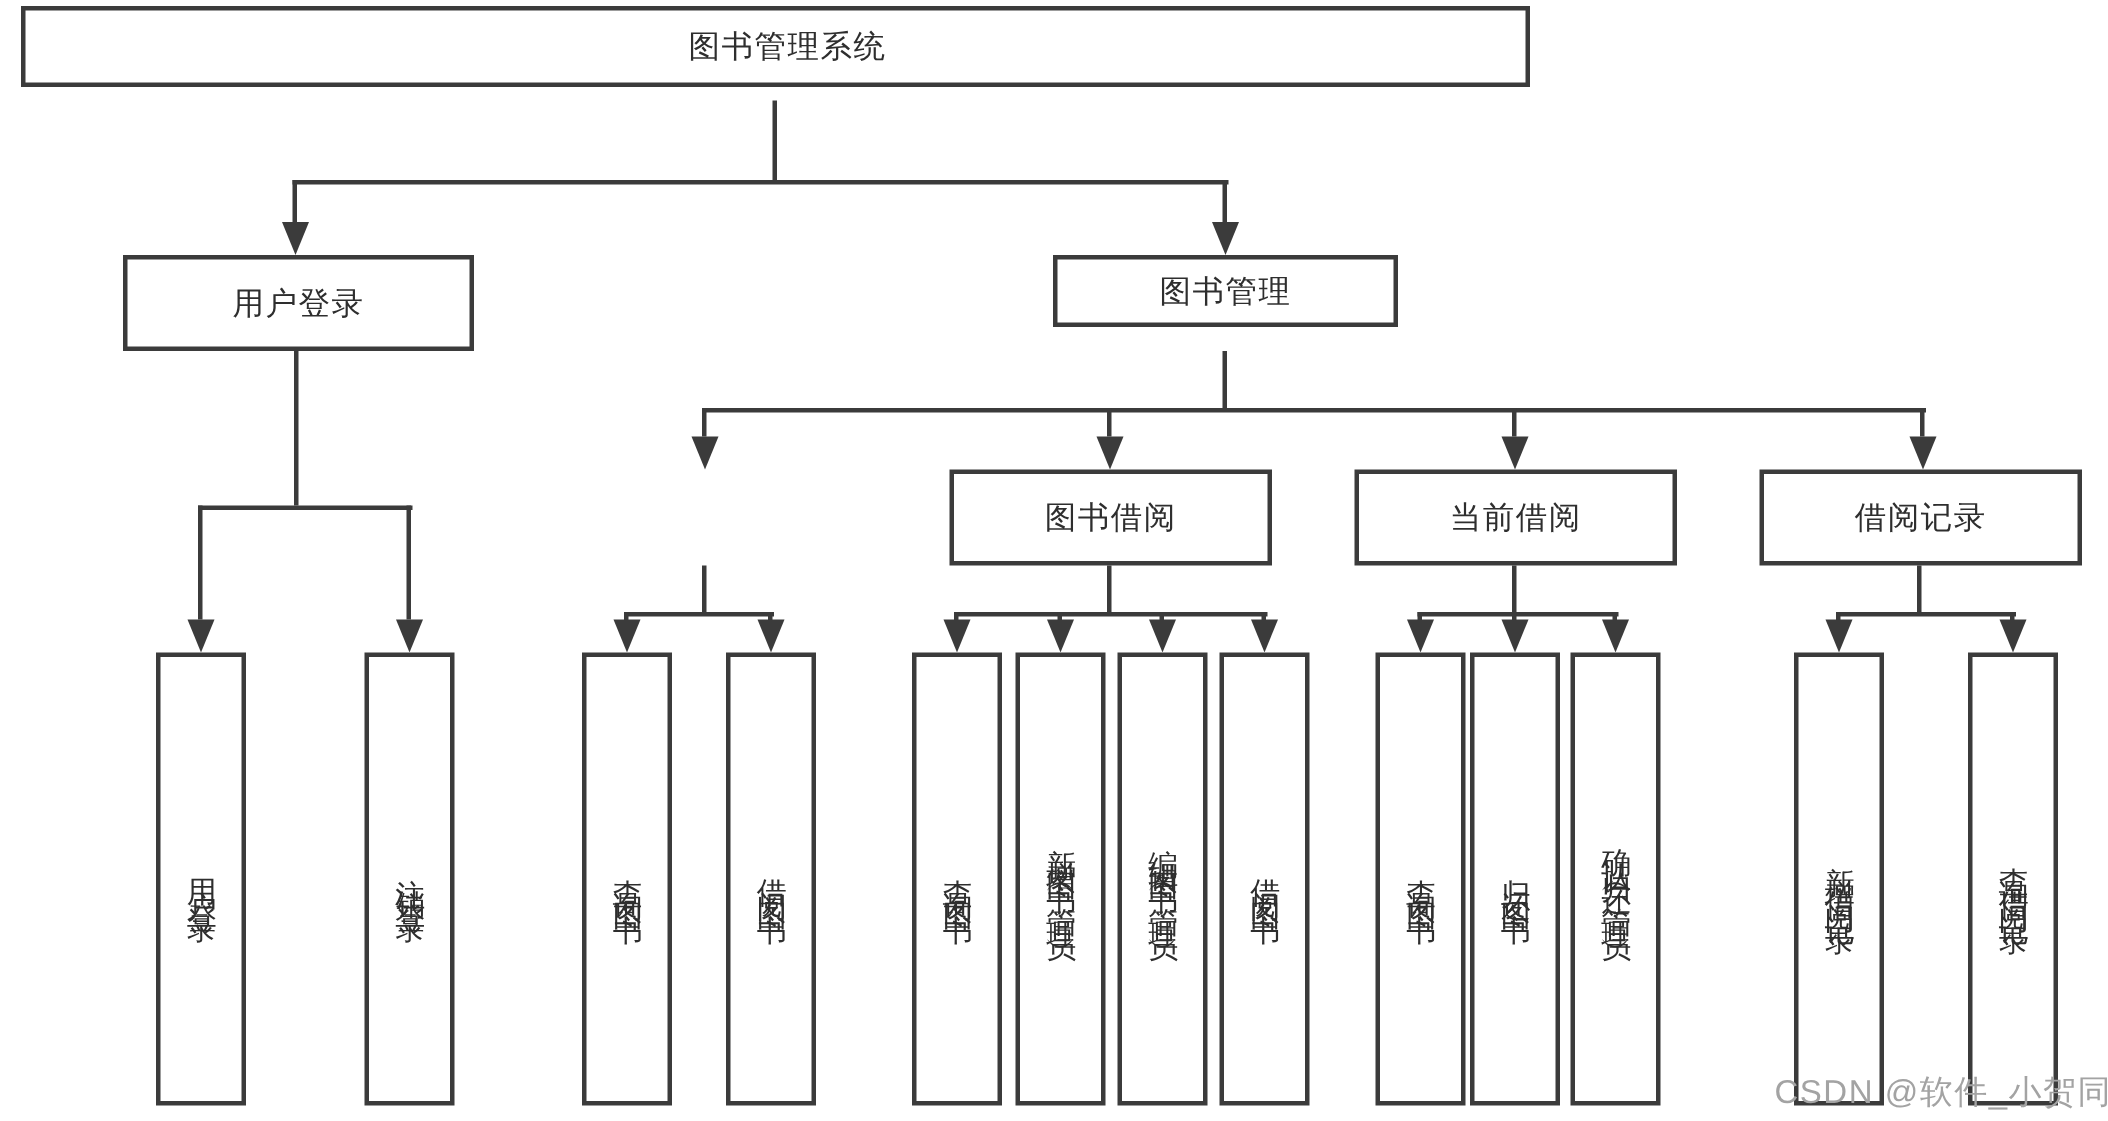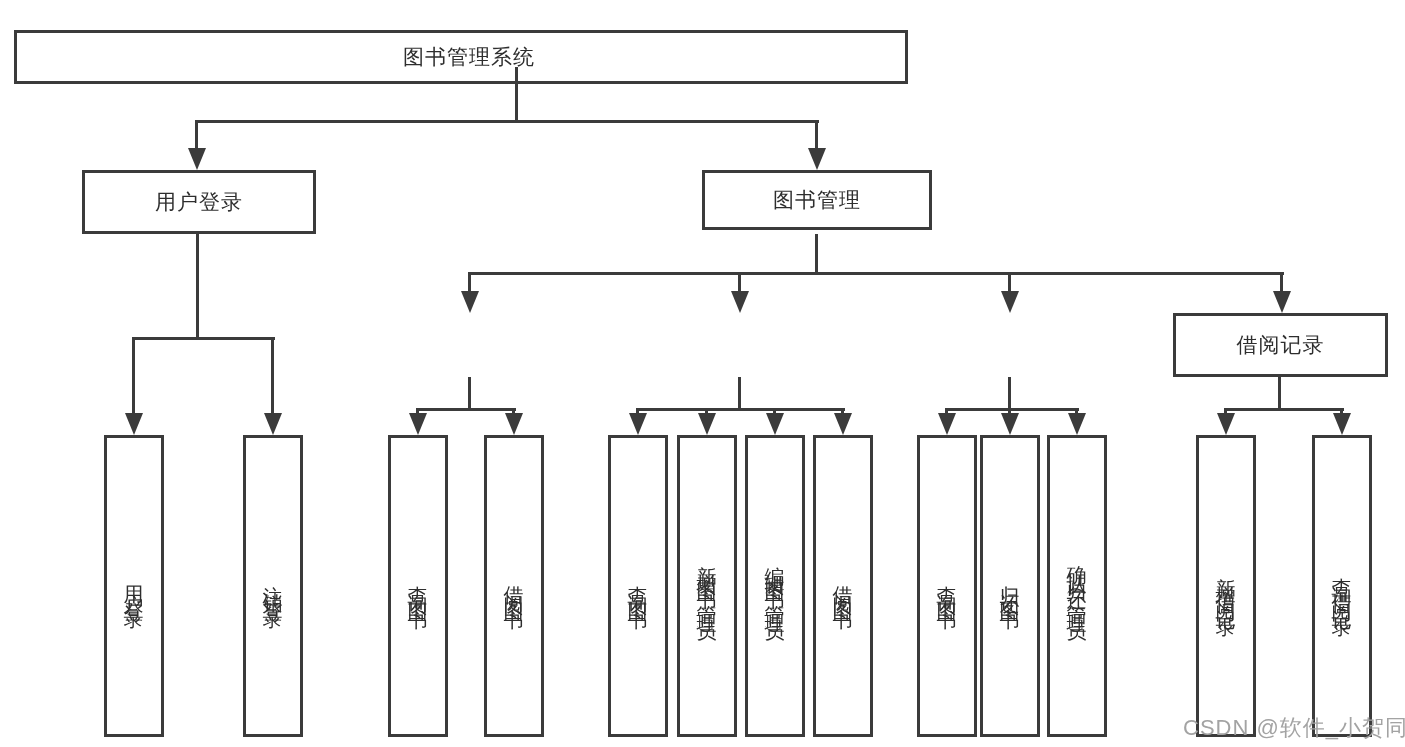--- a/index.html
+++ b/index.html
@@ -27,35 +27,35 @@
   .watermark {
     position:absolute; left:1183px; top:713px; z-index:5;
     color:#a3a3a3; font-size:22px; white-space:nowrap; letter-spacing:1px;
   }
 </style>
 </head>
 <body>
 
 <div class="canvas">
 
-  <div class="box" style="left:14px;top:30px;width:894px;height:54px;padding-left:16px;">
+  <div class="box" style="left:14px;top:4px;width:1006px;height:54px;padding-left:16px;">
     <span>图书管理系统</span>
   </div>
 
   <div class="lv" style="left:515px;top:67px;height:53px;"></div>
   <div class="lh" style="left:195px;top:120px;width:624px;"></div>
   <div class="lv" style="left:195px;top:120px;height:28px;"></div>
   <div class="ar" style="left:188px;top:148px;"></div>
   <div class="lv" style="left:815px;top:120px;height:28px;"></div>
   <div class="ar" style="left:808px;top:148px;"></div>
 
   <div class="box" style="left:82px;top:170px;width:234px;height:64px;">
     <span>用户登录</span>
   </div>
-  <div class="box" style="left:702px;top:170px;width:230px;height:60px;">
+  <div class="box" style="left:702px;top:170px;width:230px;height:48px;">
     <span>图书管理</span>
   </div>
 
   <div class="lv" style="left:196px;top:234px;height:103px;"></div>
   <div class="lh" style="left:132px;top:337px;width:143px;"></div>
   <div class="lv" style="left:132px;top:337px;height:76px;"></div>
   <div class="ar" style="left:125px;top:413px;"></div>
   <div class="lv" style="left:271px;top:337px;height:76px;"></div>
   <div class="ar" style="left:264px;top:413px;"></div>
 
@@ -63,20 +63,26 @@
   <div class="lh" style="left:468px;top:272px;width:816px;"></div>
   <div class="lv" style="left:468px;top:272px;height:19px;"></div>
   <div class="ar" style="left:461px;top:291px;"></div>
   <div class="lv" style="left:738px;top:272px;height:19px;"></div>
   <div class="ar" style="left:731px;top:291px;"></div>
   <div class="lv" style="left:1008px;top:272px;height:19px;"></div>
   <div class="ar" style="left:1001px;top:291px;"></div>
   <div class="lv" style="left:1280px;top:272px;height:19px;"></div>
   <div class="ar" style="left:1273px;top:291px;"></div>
 
+  <div class="box" style="left:633px;top:313px;width:215px;height:64px;">
+    <span>图书借阅</span>
+  </div>
+  <div class="box" style="left:903px;top:313px;width:215px;height:64px;">
+    <span>当前借阅</span>
+  </div>
   <div class="box" style="left:1173px;top:313px;width:215px;height:64px;">
     <span>借阅记录</span>
   </div>
 
   <div class="lv" style="left:468px;top:377px;height:31px;"></div>
   <div class="lh" style="left:416px;top:408px;width:100px;"></div>
   <div class="lv" style="left:416px;top:408px;height:6px;"></div>
   <div class="ar" style="left:409px;top:413px;"></div>
   <div class="lv" style="left:512px;top:408px;height:6px;"></div>
   <div class="ar" style="left:505px;top:413px;"></div>

